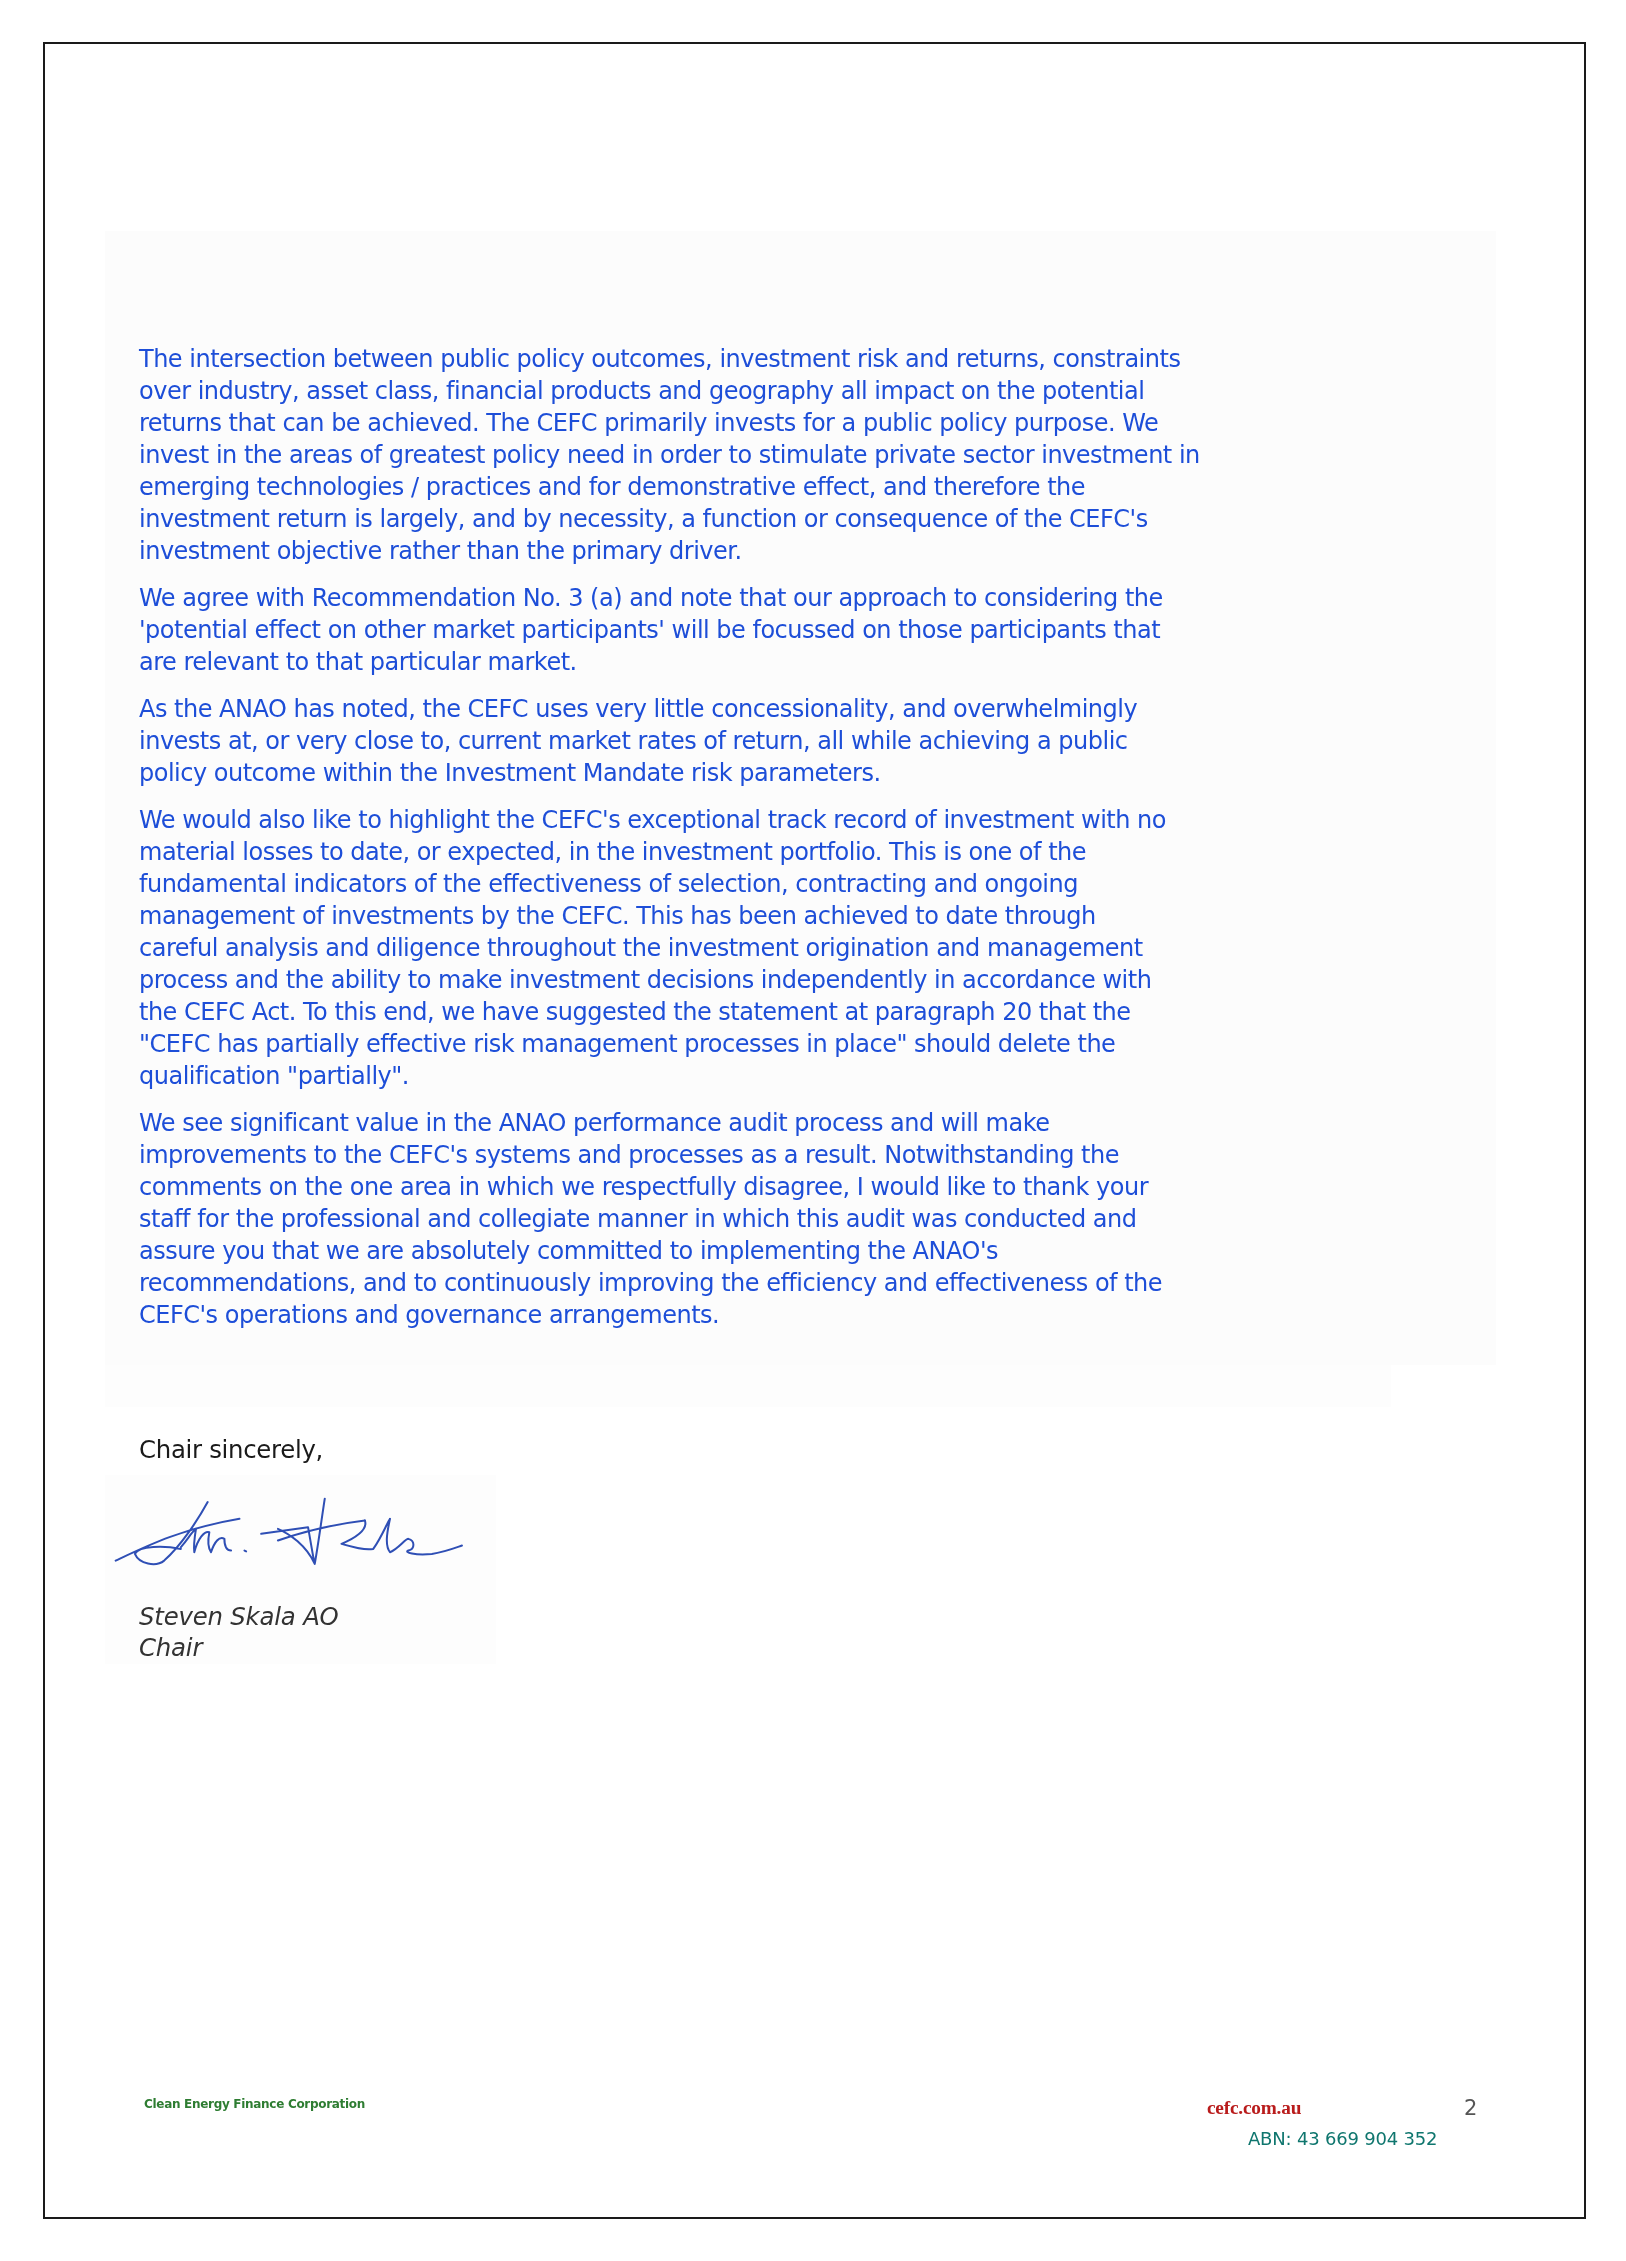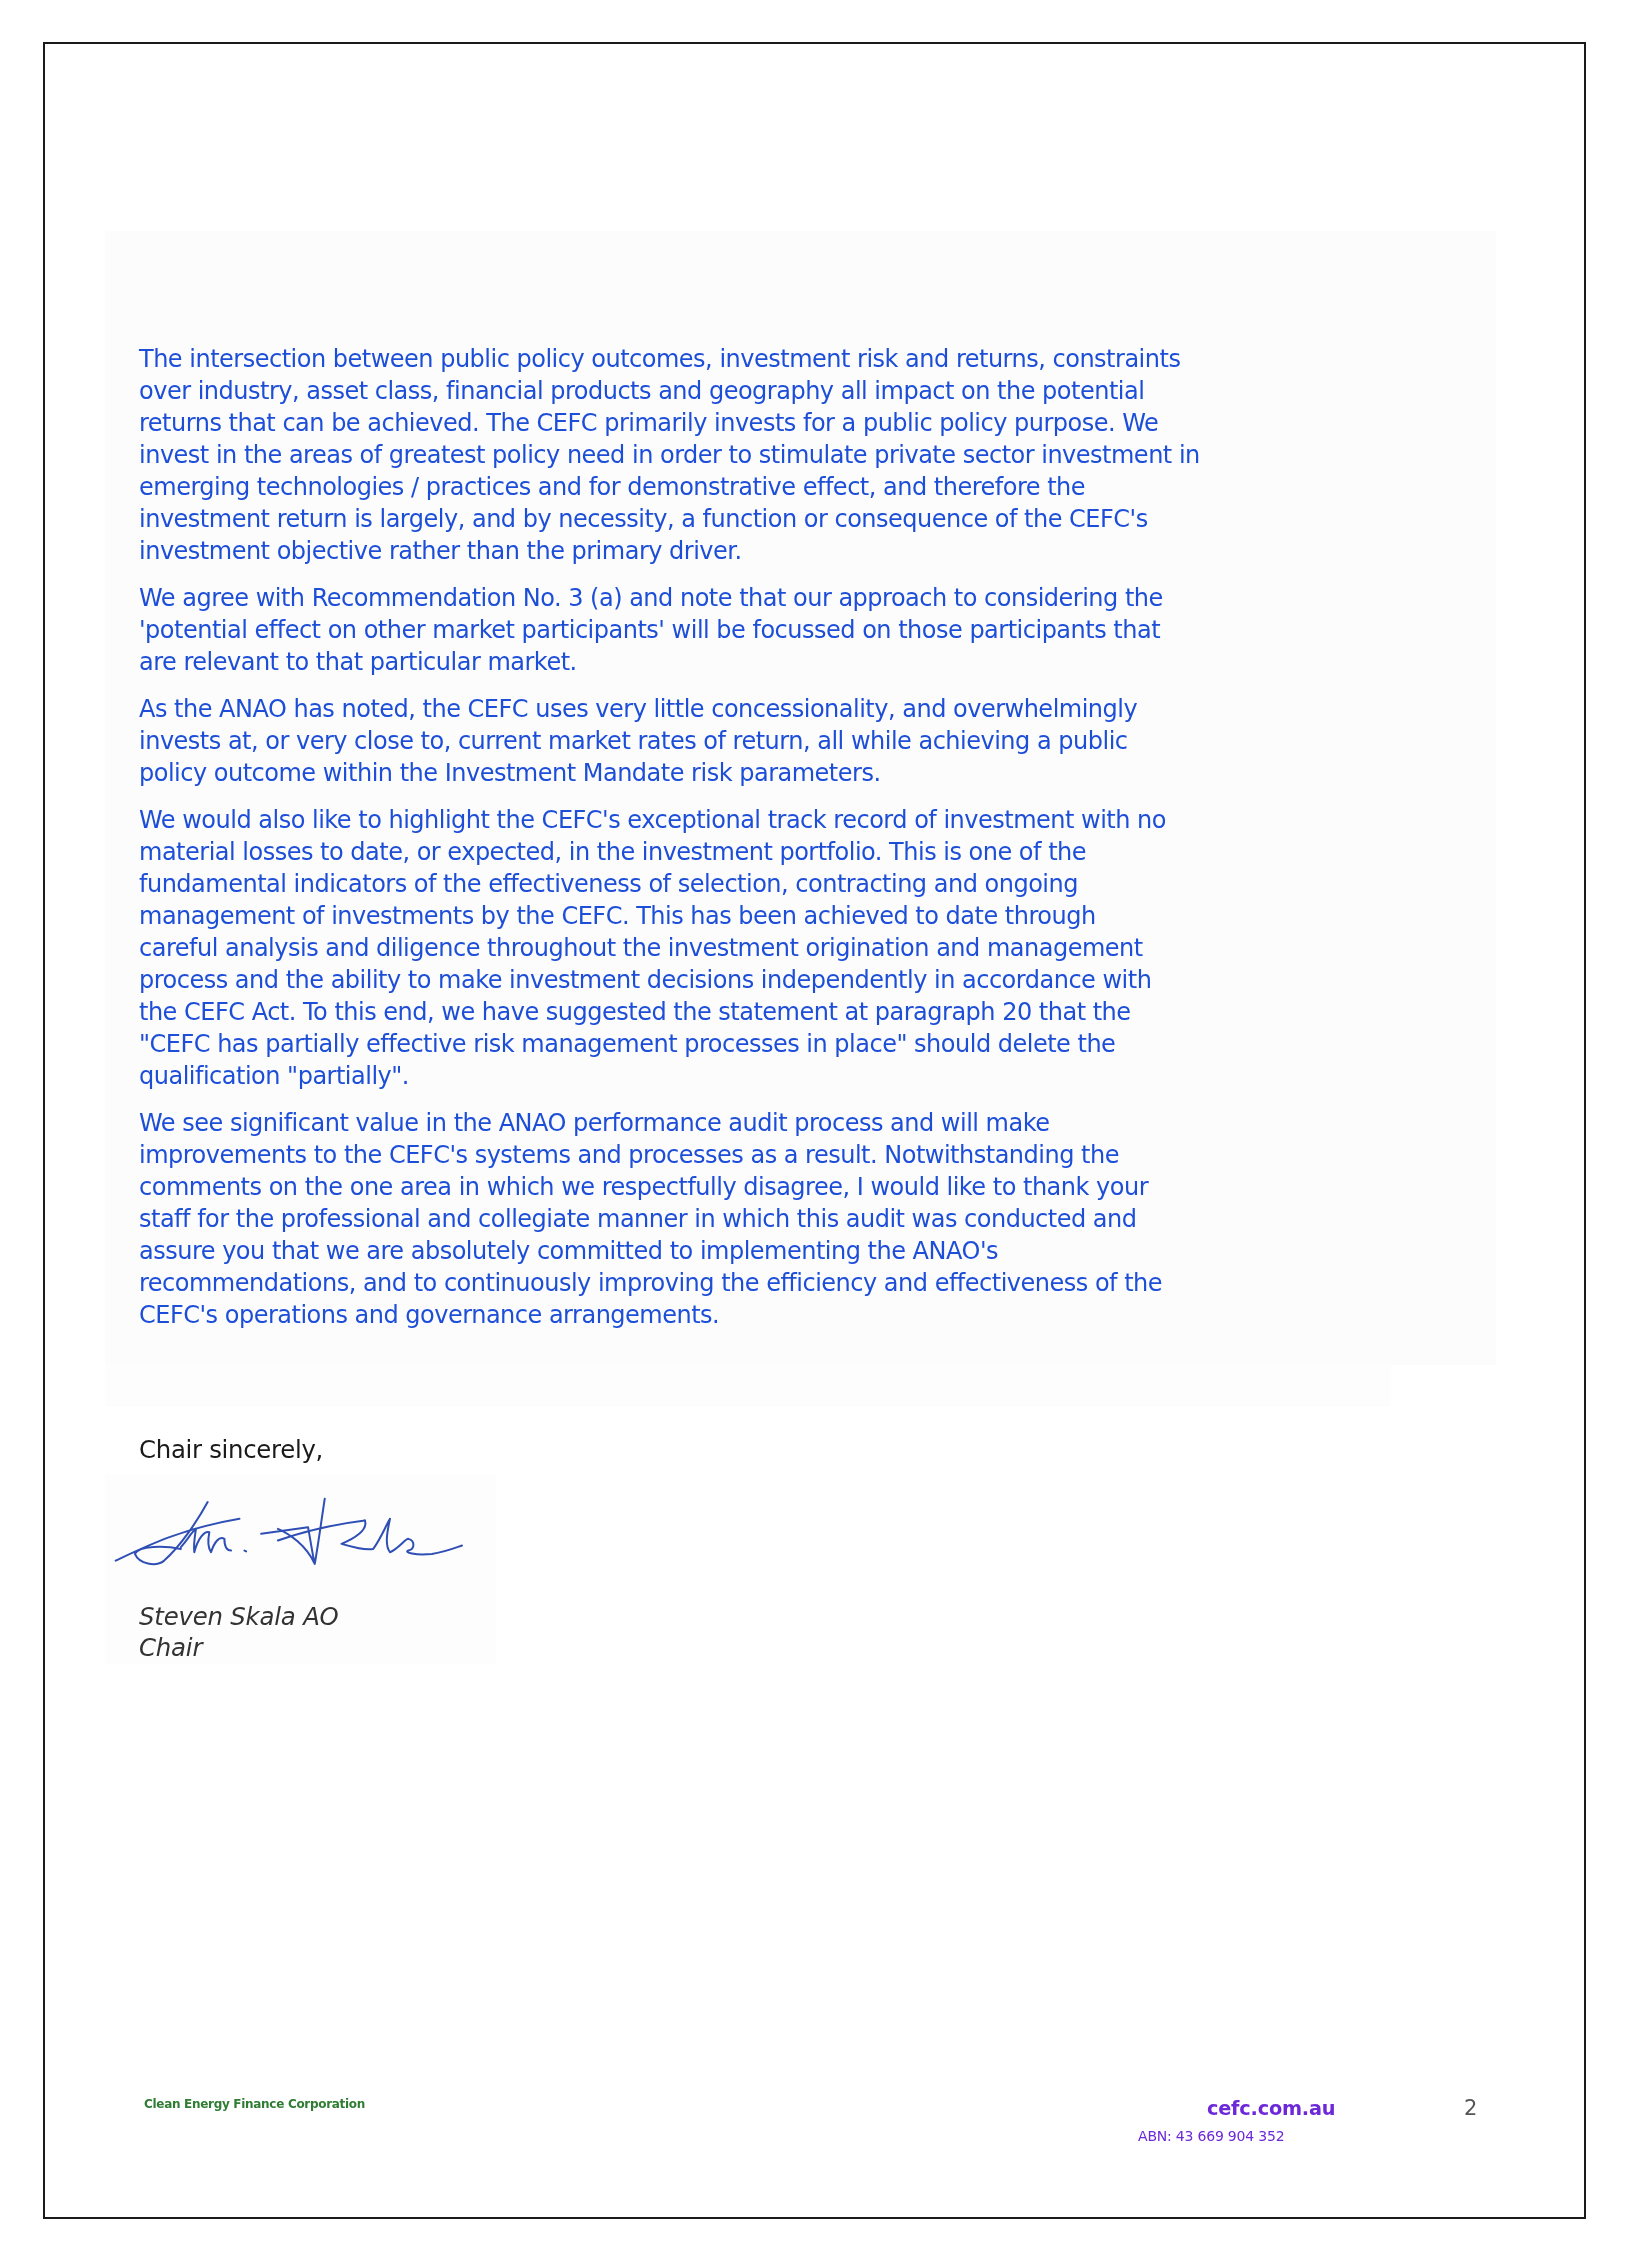--- a/index.html
+++ b/index.html
@@ -100,24 +100,24 @@
       position: absolute;
       left: 1207px;
       top: 2097px;
       font-size: 19.3px;
       font-weight: bold;
       color: #2e7d32;
       letter-spacing: -0.2px;
     }
     .footer-abn {
       position: absolute;
-      left: 1138px;
+      left: 1248px;
       top: 2128px;
-      font-size: 14px;
-      color: #6d28d9;
+      font-size: 18px;
+      color: #0f766e;
       letter-spacing: -0.2px;
     }
     .footer-page {
       position: absolute;
       left: 1464px;
       top: 2096px;
       font-size: 21px;
       color: #555555;
     }
   </style>
@@ -172,16 +172,16 @@
     <path d="M300,40 C304,52 286,62 272,68 C286,72 300,76 310,74 C320,60 326,44 330,38 C326,56 324,70 330,78 C340,74 348,62 352,62 C360,64 360,74 352,76 C346,78 360,82 380,80 C395,78 410,72 416,70"></path>
   </g>
 </svg>
 
 <div class="signer">
   <div>Steven Skala AO</div>
   <div>Chair</div>
 </div>
 
 <div class="footer-org" style="color: rgb(46, 125, 50);">Clean Energy Finance Corporation</div>
-<div class="footer-url" style="color: #6d28d9;">cefc.com.au</div>
+<div class="footer-url" style="color: #b91c1c; font-family: Liberation Serif, serif;">cefc.com.au</div>
 <div class="footer-abn">ABN: 43 669 904 352</div>
 <div class="footer-page">2</div>
 
 
 </body></html>

